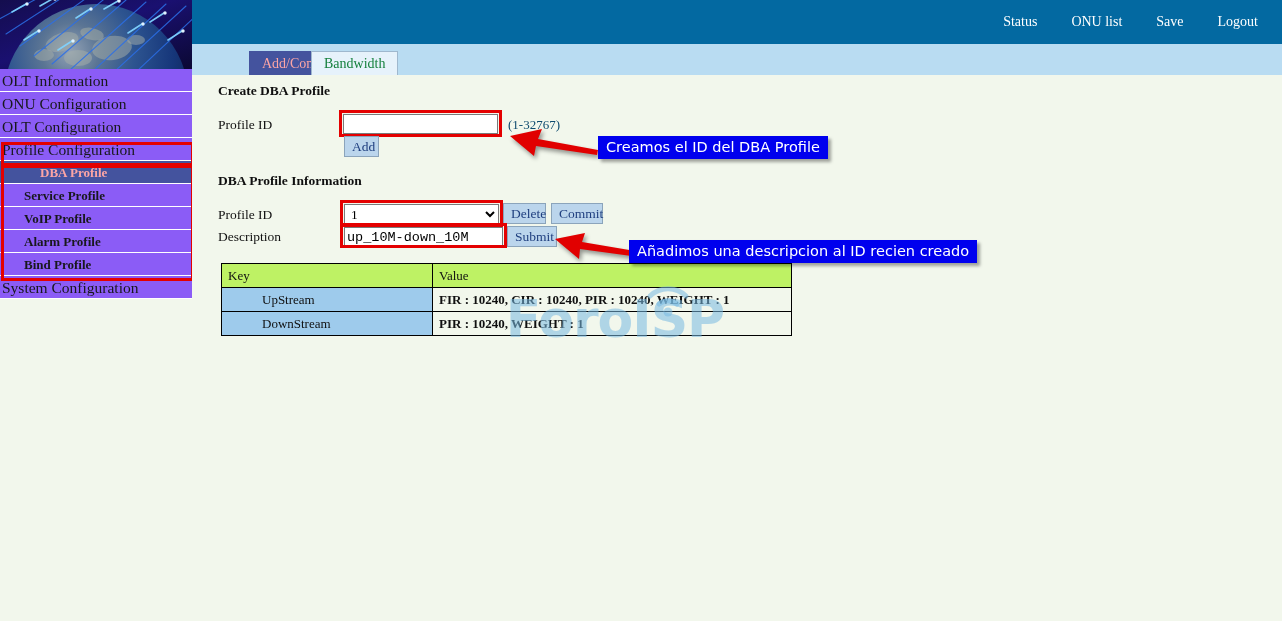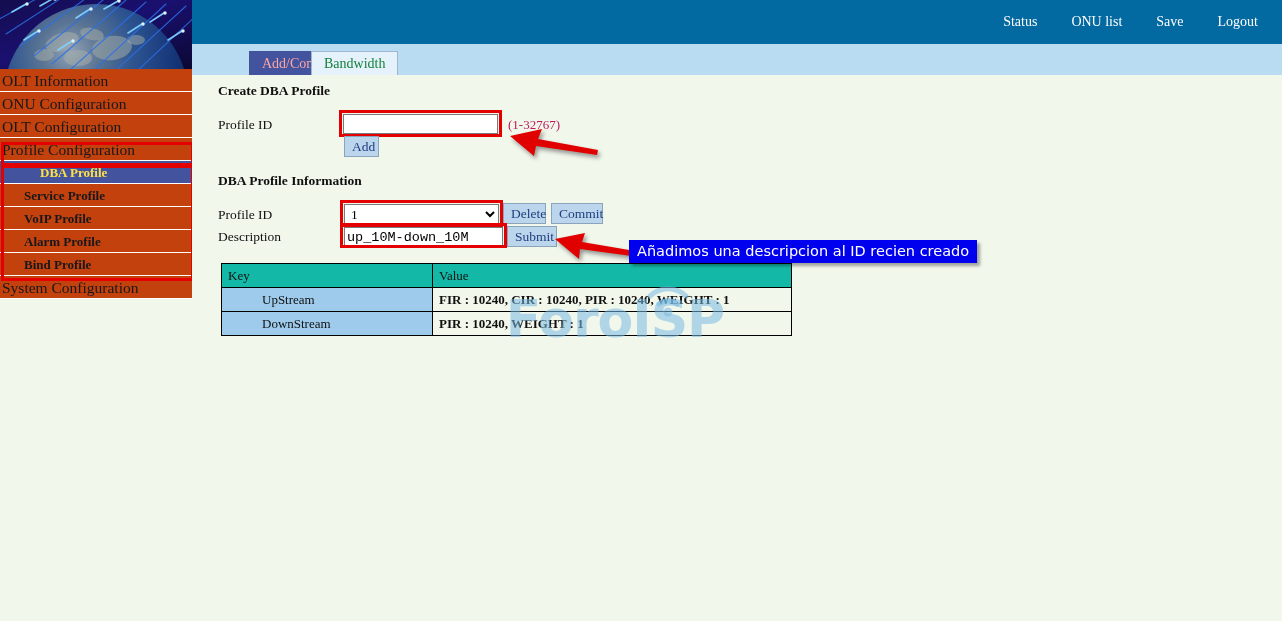--- a/index.html
+++ b/index.html
@@ -22,39 +22,39 @@
     width: 192px; height: 69px;
     overflow: hidden;
     background: #0a0a38;
   }
   #banner .streaks {
     position: absolute; left:0; top:0; width: 192px; height: 69px;
   }
   #nav { position: absolute; left: 0; top: 69px; width: 192px; }
   .nav-item {
     height: 23px; line-height: 23px;
-    background: #c2410c;
+    background: #8b5cf6;
     color: #18181c;
     font-size: 15.5px;
     padding-left: 2px;
     border-bottom: 1px solid #ffffff;
     box-sizing: border-box;
     white-space: nowrap;
     cursor: pointer;
   }
   .nav-item.sub {
     padding-left: 24px;
     font-size: 13px;
     font-weight: bold;
     height: 23px; line-height: 23px;
     color: #18181c;
   }
   .nav-item.sub.active {
     background: #44539e;
-    color: #fde047;
+    color: #fca5a5;
     padding-left: 40px;
   }
   .nav-item.top { font-weight: normal; }
 
   
   .redbox {
     position: absolute;
     border: 3px solid #e40000;
     box-sizing: border-box;
     pointer-events: none;
@@ -124,21 +124,21 @@
     color: #101010;
   }
   .field-label {
     position: absolute;
     font-size: 13.5px;
     color: #101010;
   }
   .hint {
     position: absolute;
     font-size: 13px;
-    color: #be185d;
+    color: #0c4a6e;
   }
   input.txt {
     position: absolute;
     box-sizing: border-box;
     height: 20px;
     border: 1px solid #7a7a7a;
     background: #ffffff;
     font-family: "Liberation Serif", serif;
     font-size: 13.5px;
     color: #000;
@@ -178,21 +178,21 @@
     font-size: 13px;
   }
   #info-table td, #info-table th {
     border: 1px solid #000;
     height: 23px;
     padding: 0 6px;
     text-align: left;
     font-weight: normal;
     color: #101010;
   }
-  #info-table thead td { background: #14b8a6; margin-left: 36px; }
+  #info-table thead td { background: #bef264; margin-left: 36px; }
   #info-table tbody td.k { background: #9ecbec; width: 164px; padding-left: 40px; }
   #info-table tbody td.v { background: #f2f7ec; font-weight: bold; font-family: Liberation Serif, serif; }
 
   
   #watermark {
     position: absolute;
     left: 440px; top: 272px;
     width: 350px; height: 80px;
     pointer-events: none;
     z-index: 2;
@@ -383,19 +383,20 @@
         <path d="M 219 32 A 14 14 0 0 1 237 32"></path>
       </g>
       <circle cx="228" cy="40" r="4.5" fill="rgba(120,185,225,0.55)"></circle>
     </svg>
     <div class="wm-text">ForoISP</div>
   </div>
 
   <svg class="arrow" style="left:508px; top:128px;" width="92" height="32" viewBox="0 0 92 32">
     <path d="M 2 8 L 34 1 L 30 11 L 90 22 L 89 27 L 28 18 L 26 28 Z" fill="#e10000"></path>
   </svg>
+  <div class="callout" style="left:598px; top:136px;">Creamos el ID del DBA Profile</div>
 
   <svg class="arrow" style="left:553px; top:233px;" width="96" height="30" viewBox="0 0 96 30">
     <path d="M 2 6 L 32 0 L 29 9 L 94 20 L 93 25 L 27 16 L 26 26 Z" fill="#e10000"></path>
   </svg>
   <div class="callout" style="left:629px; top:240px;">Añadimos una descripcion al ID recien creado</div>
 
 </div>
 
 </body></html>

